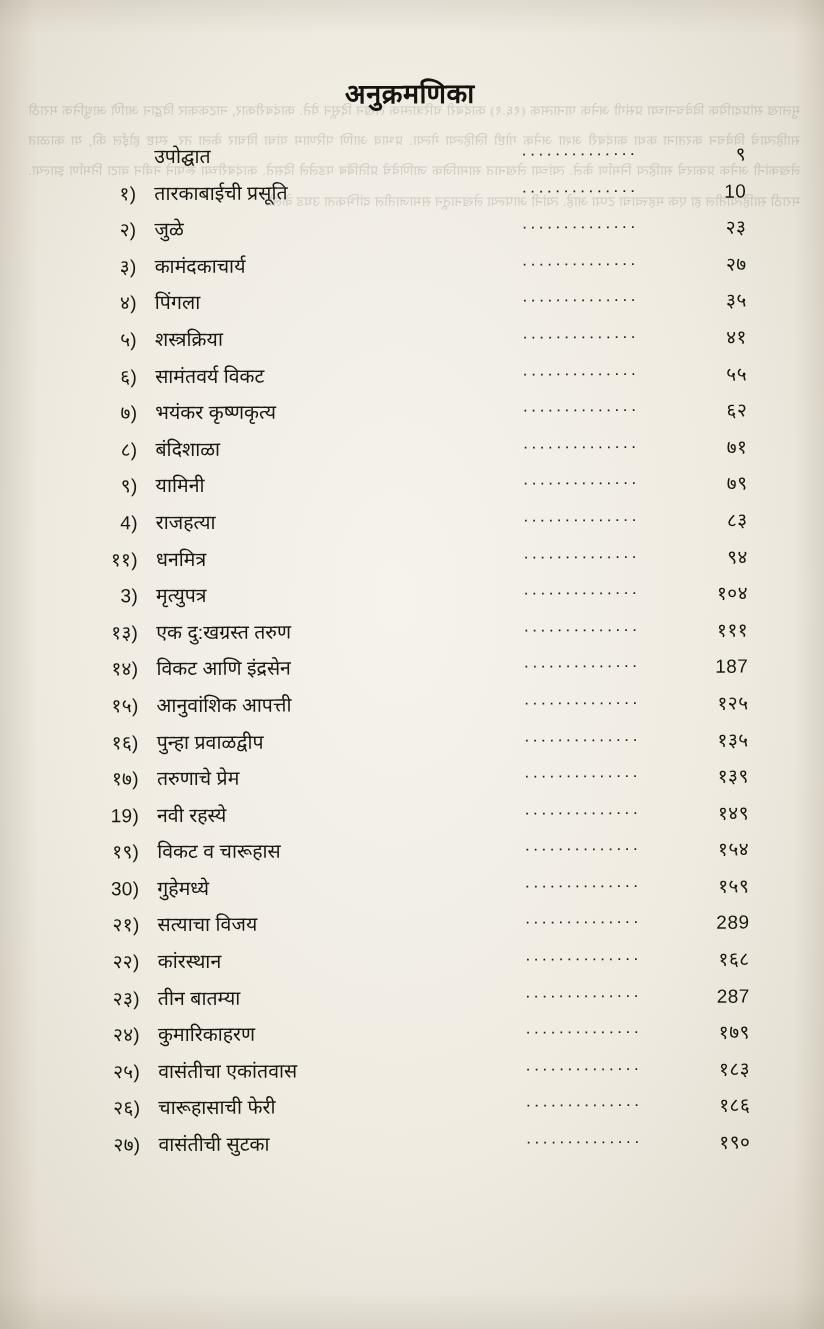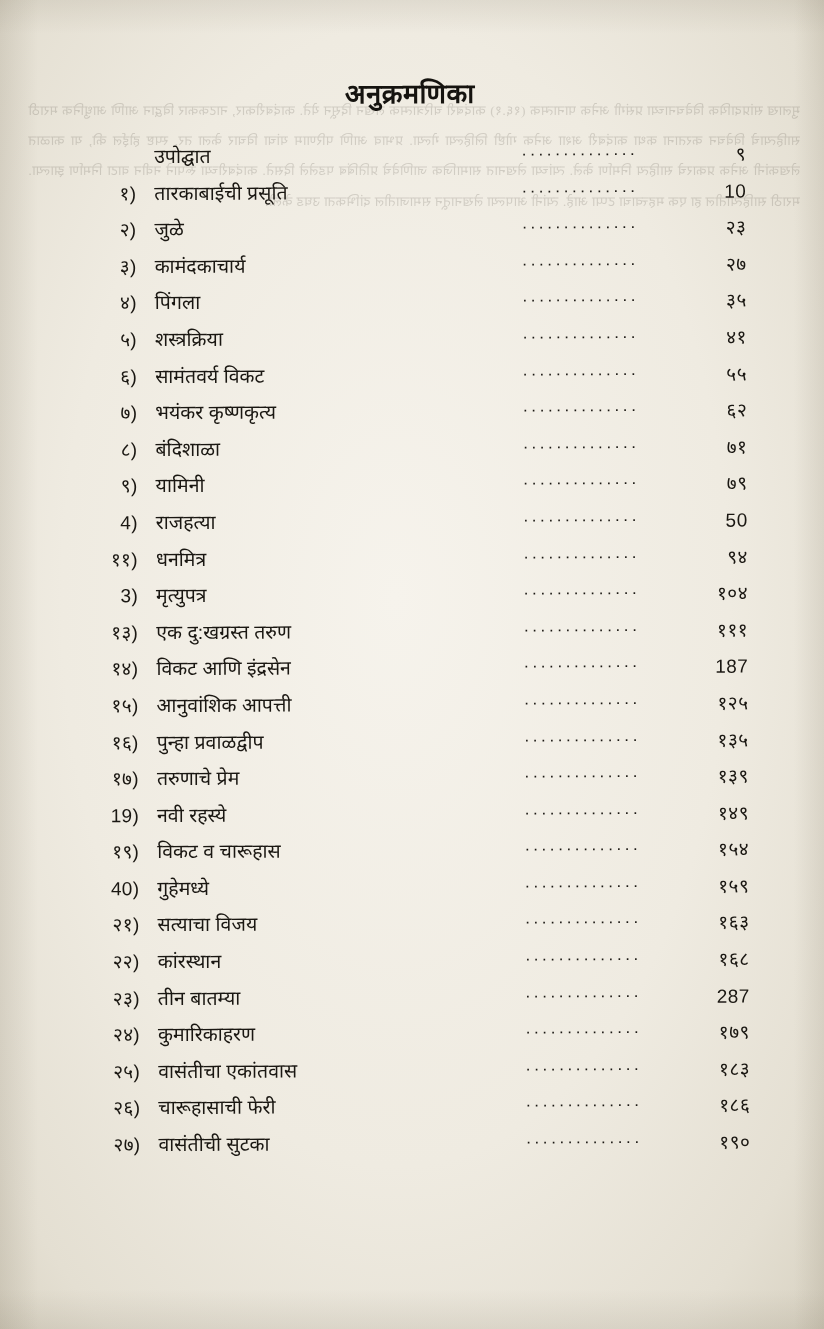--- a/index.html
+++ b/index.html
@@ -220,21 +220,21 @@
             <span>..............</span>
           </div>
           <div class="pg">७९</div>
         </div>
         <div class="toc-row">
           <div class="num">4)</div>
           <div class="title">राजहत्या</div>
           <div class="leader">
             <span>..............</span>
           </div>
-          <div class="pg">50</div>
+          <div class="pg">८३</div>
         </div>
         <div class="toc-row">
           <div class="num">११)</div>
           <div class="title">धनमित्र</div>
           <div class="leader">
             <span>..............</span>
           </div>
           <div class="pg">९४</div>
         </div>
         <div class="toc-row">
@@ -295,34 +295,34 @@
         </div>
         <div class="toc-row">
           <div class="num">१९)</div>
           <div class="title">विकट व चारूहास</div>
           <div class="leader">
             <span>..............</span>
           </div>
           <div class="pg">१५४</div>
         </div>
         <div class="toc-row">
-          <div class="num">40)</div>
+          <div class="num">30)</div>
           <div class="title">गुहेमध्ये</div>
           <div class="leader">
             <span>..............</span>
           </div>
           <div class="pg">१५९</div>
         </div>
         <div class="toc-row">
           <div class="num">२१)</div>
           <div class="title">सत्याचा विजय</div>
           <div class="leader">
             <span>..............</span>
           </div>
-          <div class="pg">१६३</div>
+          <div class="pg">289</div>
         </div>
         <div class="toc-row">
           <div class="num">२२)</div>
           <div class="title">कांरस्थान</div>
           <div class="leader">
             <span>..............</span>
           </div>
           <div class="pg">१६८</div>
         </div>
         <div class="toc-row">

